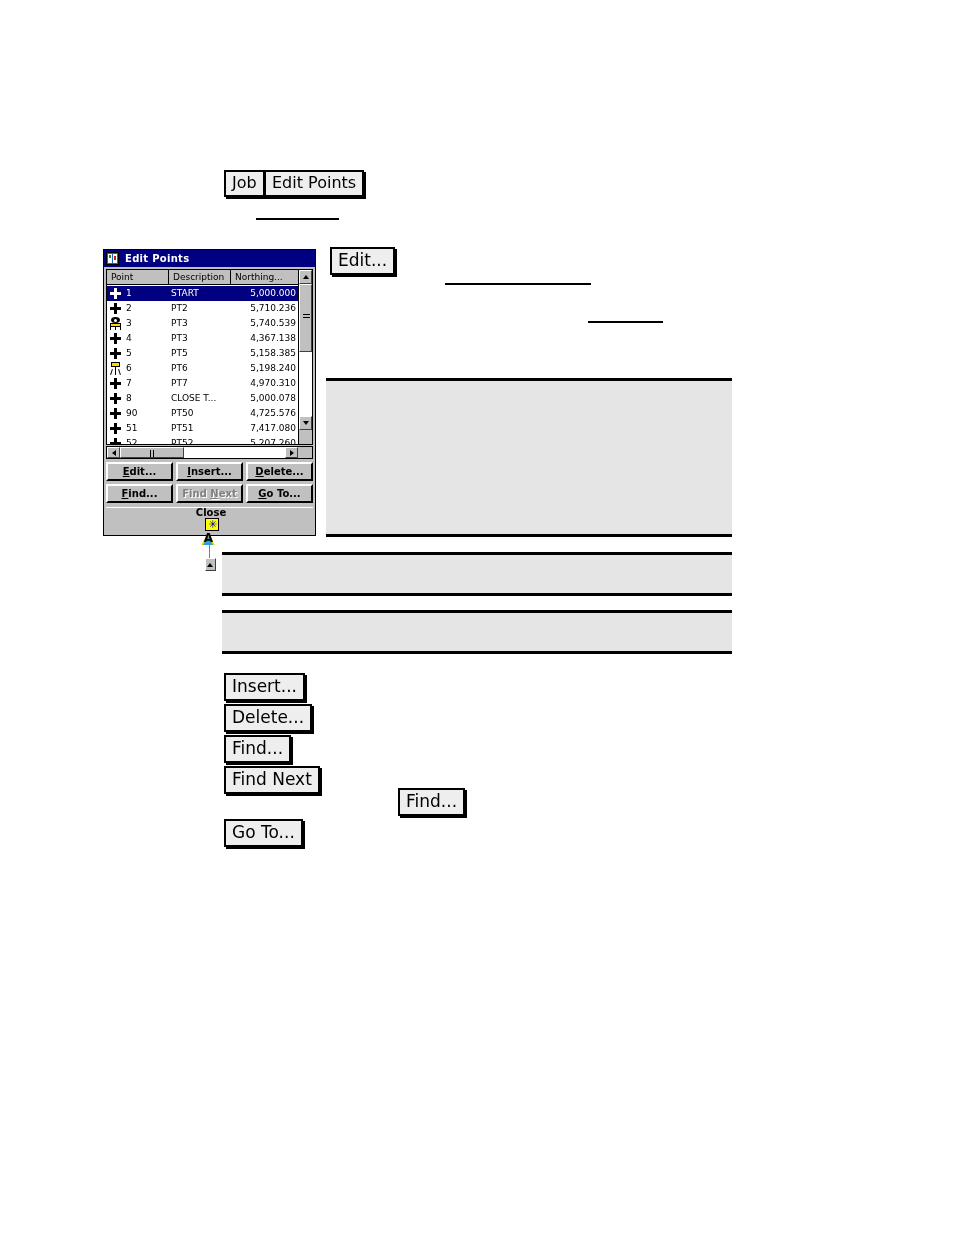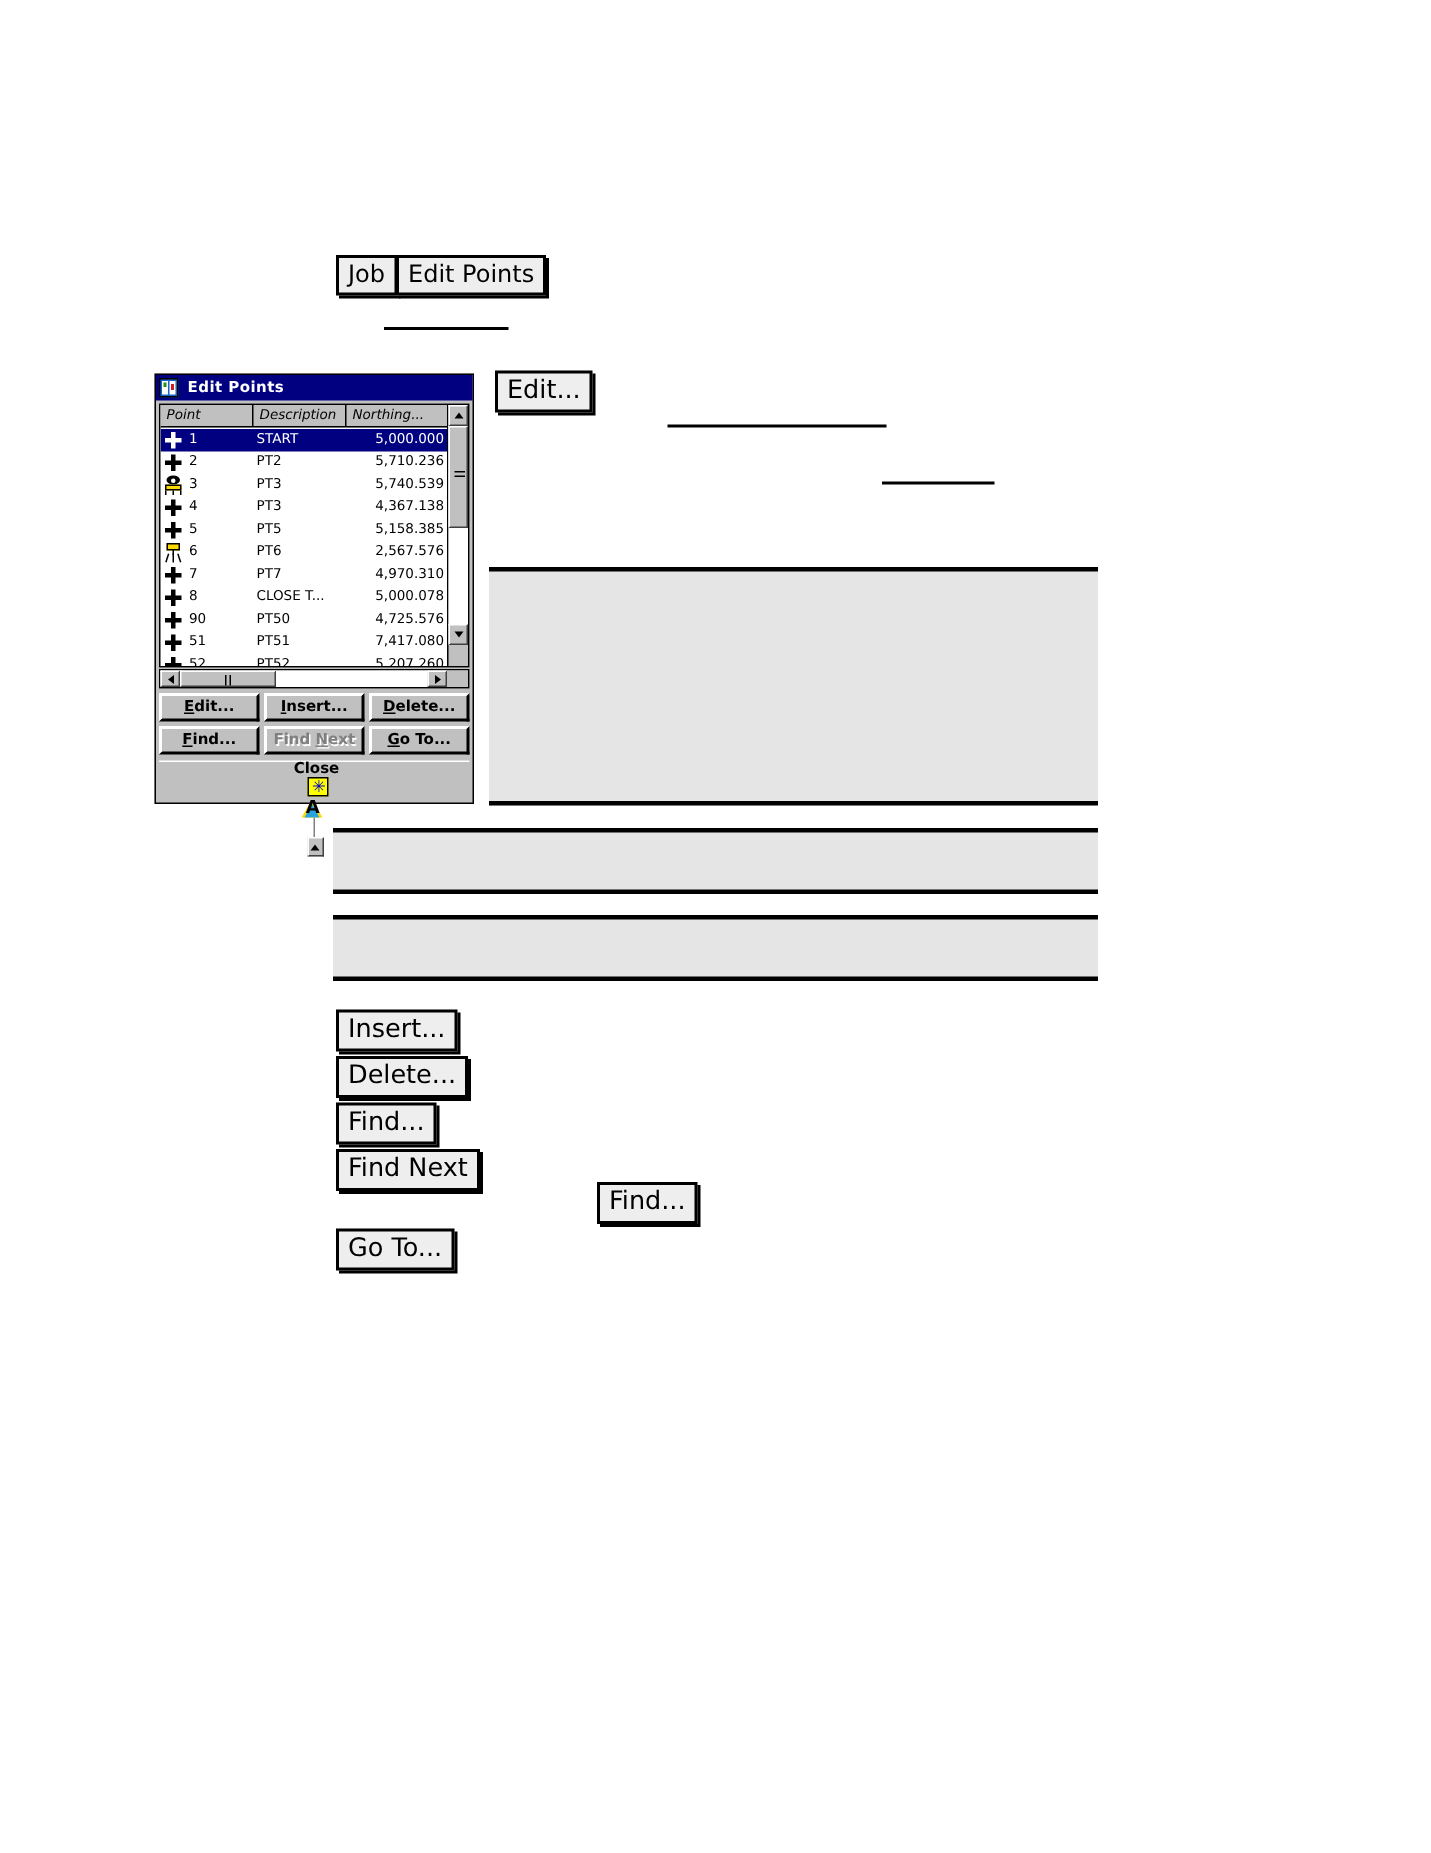--- a/index.html
+++ b/index.html
@@ -71,21 +71,21 @@
     overflow:hidden;
   }
   .grid-head{
     display:flex;height:15px;background:#c0c0c0;
     border-bottom:1px solid #000000;box-sizing:border-box;
   }
   .gh{
     font-size:9px;color:#000000;line-height:14px;
     padding-left:4px;box-sizing:border-box;
     border-right:1px solid #000000;
-    white-space:nowrap;overflow:hidden;font-style:italic;
+    white-space:nowrap;overflow:hidden;
   }
   .gh.c0{width:62px;}
   .gh.c1{width:62px;}
   .gh.c2{width:68px;border-right:none;}
 
   .rows{position:absolute;left:0;top:16px;width:192px;height:160px;overflow:hidden;}
   .grow{display:flex;height:15px;align-items:center;box-sizing:border-box;}
   .grow.sel{background:#000080;}
   .grow.sel .cell{color:#ffffff;}
   .cell{font-size:9px;color:#000000;line-height:15px;white-space:nowrap;overflow:hidden;box-sizing:border-box;}
@@ -324,21 +324,21 @@
             <span class="ic-tripod">
               <span class="head"></span>
                 <span class="stem"></span>
               <i style="left:5px;top:7px;width:1px;height:6px;"></i>
               <i style="left:1px;top:7px;width:1px;height:6px;transform:rotate(18deg);"></i>
               <i style="left:9px;top:7px;width:1px;height:6px;transform:rotate(-18deg);"></i>
             </span>
           </div>
           <div class="cell c-pt">6</div>
           <div class="cell c-desc">PT6</div>
-          <div class="cell c-north">2,567.576</div>
+          <div class="cell c-north">5,198.240</div>
         </div>
 
         <div class="grow">
           <div class="cell c-icon">
               <span class="ic-plus"></span>
             </div>
           <div class="cell c-pt">7</div>
           <div class="cell c-desc">PT7</div>
           <div class="cell c-north">4,970.310</div>
         </div>

